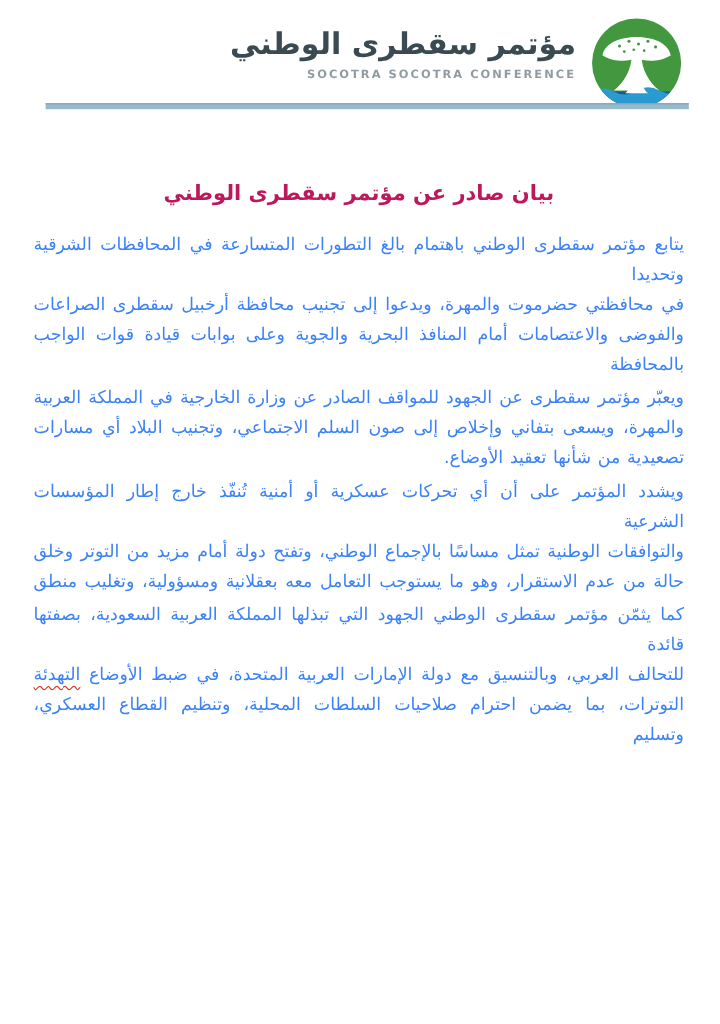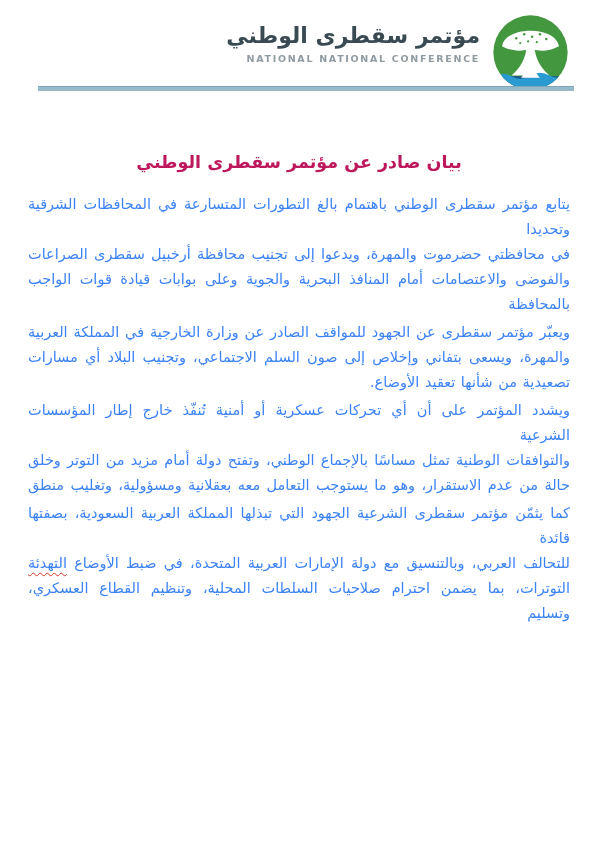--- a/index.html
+++ b/index.html
@@ -4,21 +4,21 @@
 <style>
   html,body{margin:0;padding:0;background:#ffffff;}
   .page{
     position:relative;width:600px;height:853px;background:#ffffff;overflow:hidden;
     font-family:"DejaVu Sans",sans-serif;color:#1b1b1b;
   }
   
   .letterhead{position:relative;height:100px;}
   .logo{position:absolute;top:13px;right:30px;width:79px;height:79px;}
   .brand-text{position:absolute;top:23px;right:120px;text-align:right;direction:rtl;}
-  .brand-ar{font-size:22px;font-weight:700;color:#3a4a52;line-height:1.15;}
+  .brand-ar{font-size:25px;font-weight:700;color:#3a4a52;line-height:1.15;}
   .brand-en{font-size:9.5px;font-weight:700;color:#909aa1;letter-spacing:1.7px;margin-top:5px;direction:ltr;text-align:right;}
   .divider{position:absolute;top:86px;left:38px;right:26px;height:4px;background:#96bac9;border-top:1px solid #7fa6b8;}
   
   .doc-body{padding:0 30px 0 28px;direction:rtl;}
   .title{
     text-align:center;font-size:17.5px;font-weight:700;color:#be185d;
     margin:49px 0 17px 0;line-height:26px;
   }
   .para{margin:0 0 3px 0;}
   .line{
@@ -32,21 +32,21 @@
   }
 </style>
 </head>
 <body>
 
 <div class="page">
 
   <header class="letterhead">
     <div class="brand-text">
       <div class="brand-ar">مؤتمر سقطرى الوطني</div>
-      <div class="brand-en">NATIONAL NATIONAL CONFERENCE</div>
+      <div class="brand-en">SOCOTRA SOCOTRA CONFERENCE</div>
     </div>
     <div class="logo">
       <svg viewBox="0 0 100 100" width="79" height="79" aria-hidden="true">
         <defs>
             <clipPath id="logoClip">
               <circle cx="50" cy="50" r="47"></circle>
             </clipPath>
           </defs>
         <circle cx="50" cy="50" r="47" fill="#43973f"></circle>
         <g clip-path="url(#logoClip)">
@@ -85,21 +85,21 @@
           <div class="line">ويعبّر مؤتمر سقطرى عن الجهود للمواقف الصادر عن وزارة الخارجية في المملكة العربية</div>
           <div class="line">والمهرة، ويسعى بتفاني وإخلاص إلى صون السلم الاجتماعي، وتجنيب البلاد أي مسارات</div>
           <div class="line last">تصعيدية من شأنها تعقيد الأوضاع.</div>
         </div>
         <div class="para">
           <div class="line">ويشدد المؤتمر على أن أي تحركات عسكرية أو أمنية تُنفّذ خارج إطار المؤسسات الشرعية</div>
           <div class="line">والتوافقات الوطنية تمثل مساسًا بالإجماع الوطني، وتفتح دولة أمام مزيد من التوتر وخلق</div>
           <div class="line">حالة من عدم الاستقرار، وهو ما يستوجب التعامل معه بعقلانية ومسؤولية، وتغليب منطق</div>
         </div>
         <div class="para">
-          <div class="line">كما يثمّن مؤتمر سقطرى الشرعية الجهود التي تبذلها المملكة العربية السعودية، بصفتها قائدة</div>
+          <div class="line">كما يثمّن مؤتمر سقطرى الوطني الجهود التي تبذلها المملكة العربية السعودية، بصفتها قائدة</div>
           <div class="line">للتحالف العربي، وبالتنسيق مع دولة الإمارات العربية المتحدة، في ضبط الأوضاع <span class="misspell">التهدئة</span></div>
           <div class="line">التوترات، بما يضمن احترام صلاحيات السلطات المحلية، وتنظيم القطاع العسكري، وتسليم</div>
         </div>
       </div>
 
   </main>
 
 </div>
 
 </body></html>

